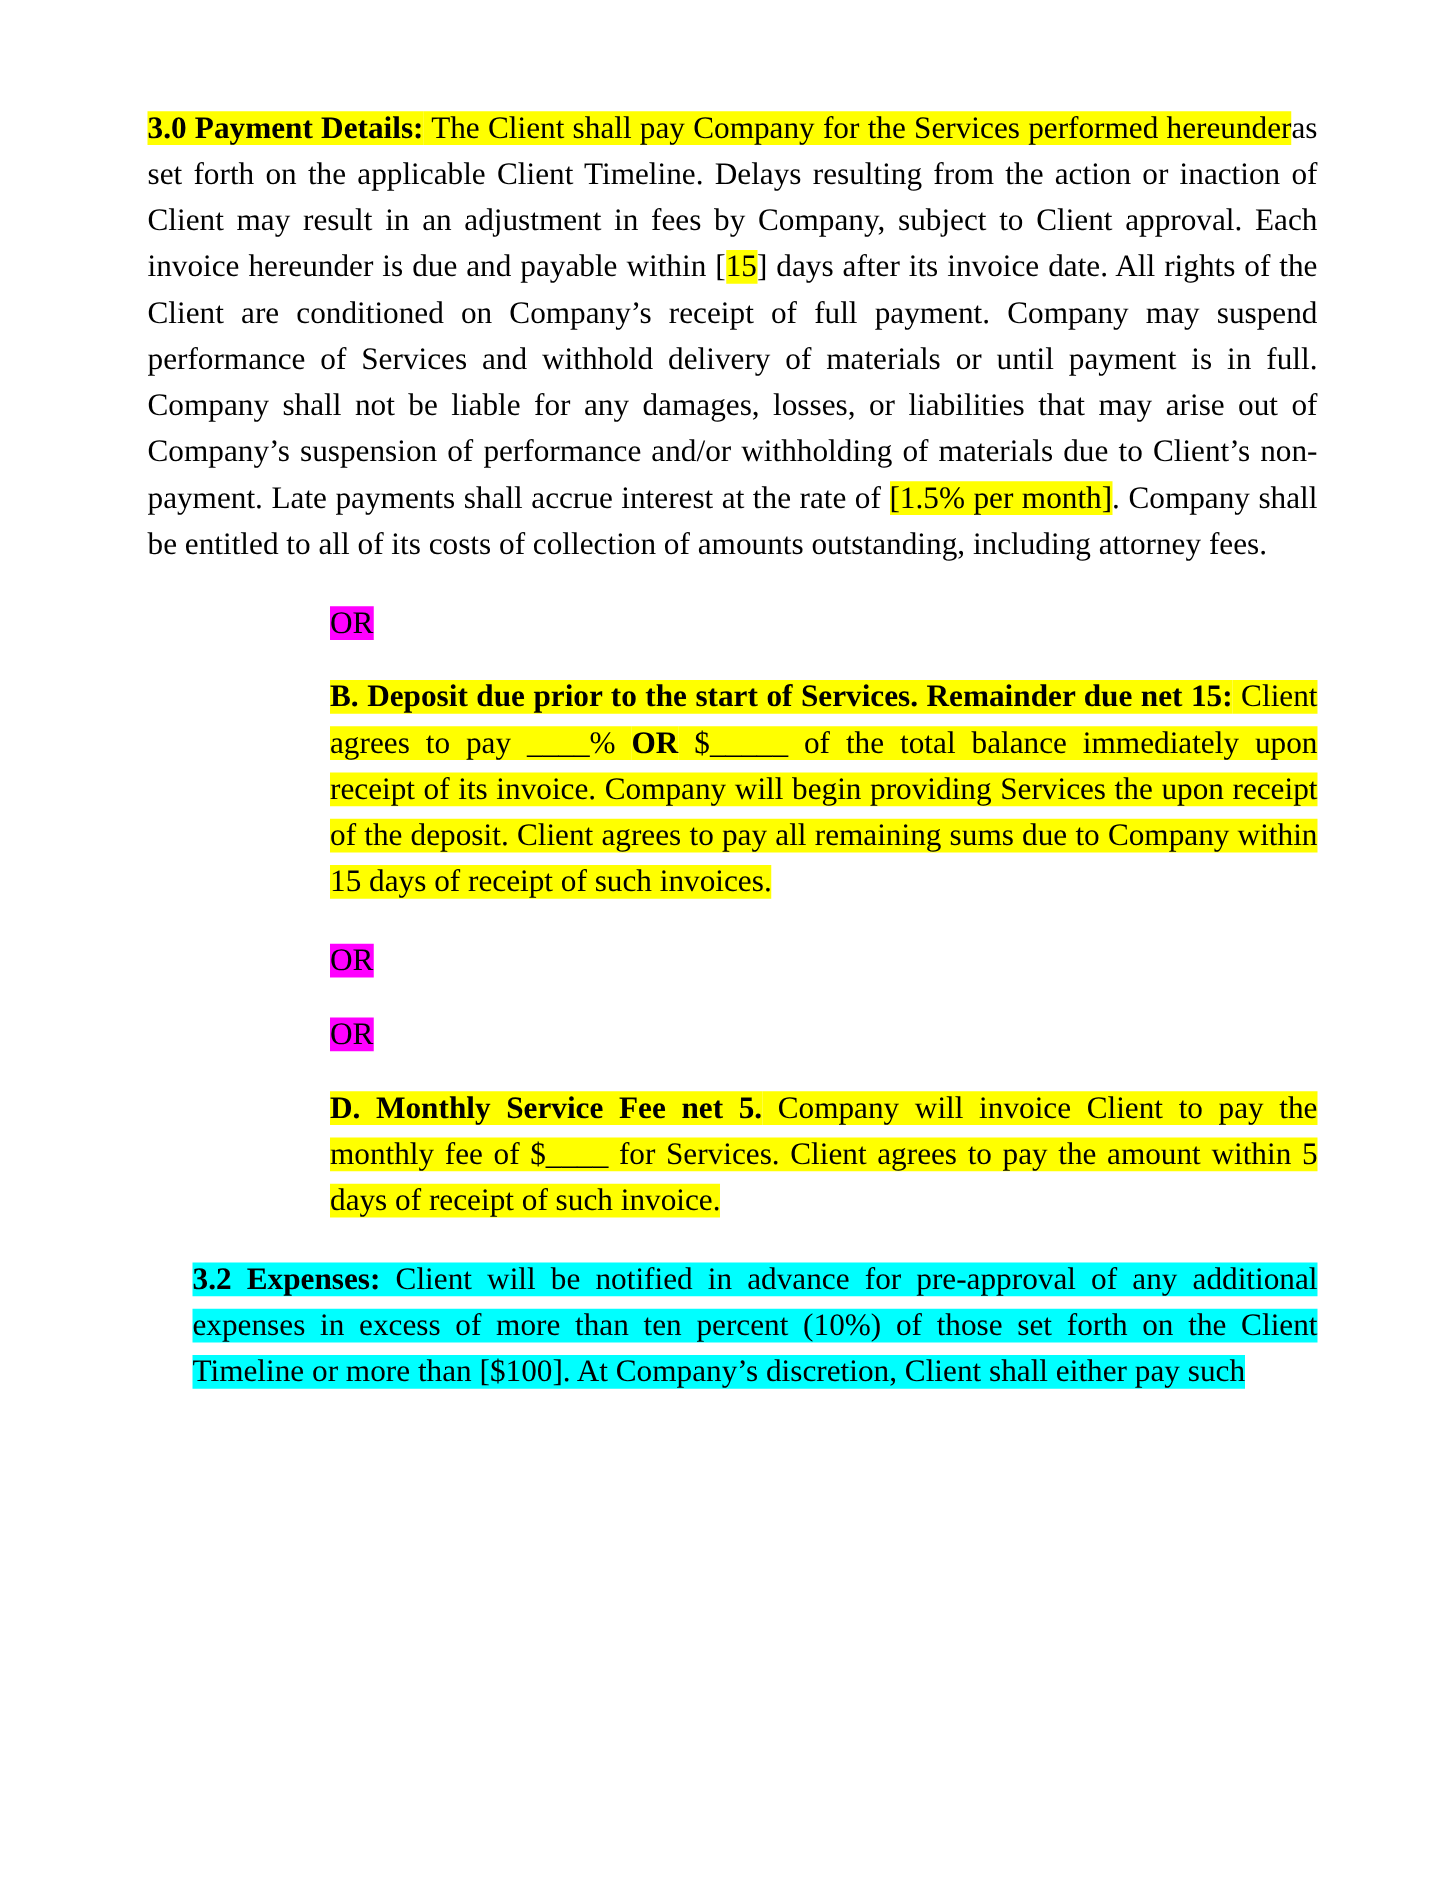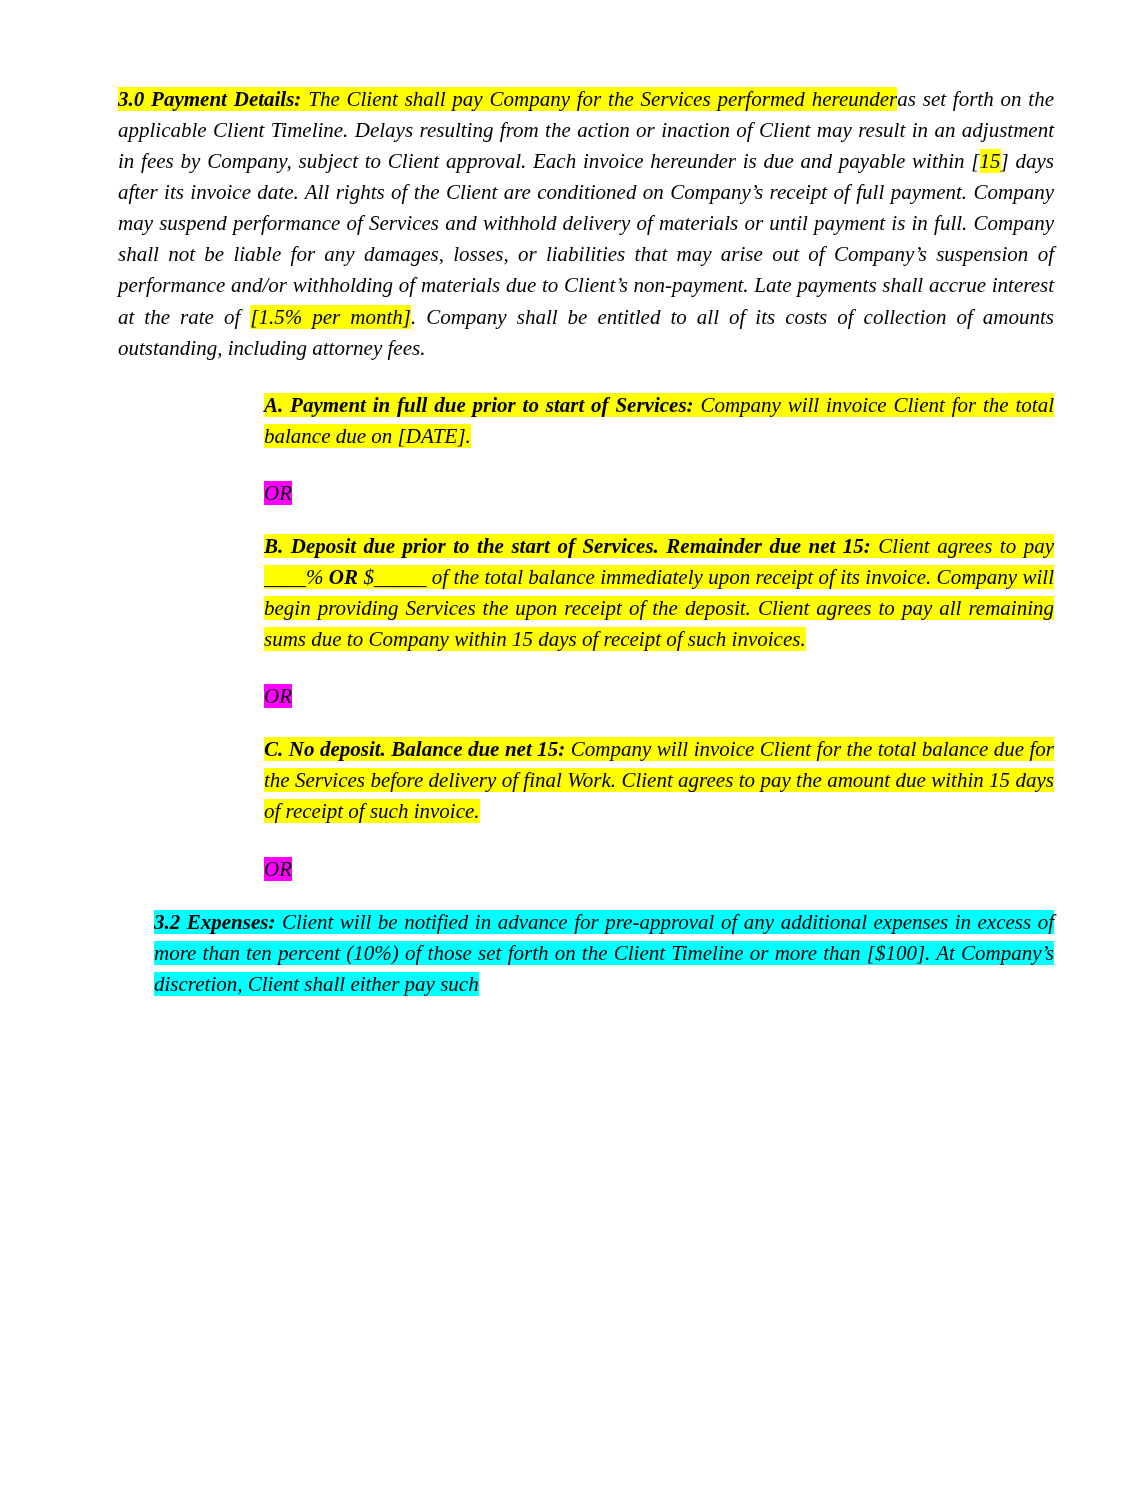--- a/index.html
+++ b/index.html
@@ -15,23 +15,22 @@
   }
   .page {
     position: relative;
     width: 1146px;
     min-height: 1510px;
     box-sizing: border-box;
     padding: 84px 92px 60px 118px;
     background: #ffffff;
   }
   .doc-body {
-    font-size: 21px;
+    font-size: 25px;
     line-height: 1.48;
-    font-style: italic;
   }
   p {
     margin: 0 0 0 0;
     text-align: justify;
   }
   .para-main {
     margin-bottom: 26px;
   }
   .indent-first {
     text-indent: 72px;
@@ -72,43 +71,40 @@
 <body>
 
 <div class="page">
   <div class="doc-body">
 
     <p class="para-main justify">
       <span class="hl-yellow bold">3.0 Payment Details:</span><span class="hl-yellow"> The Client shall pay Company for the Services performed hereunder</span><span>as set forth on the applicable Client Timeline. Delays resulting from the action or inaction of Client may result in an adjustment in fees by Company, subject to Client approval. Each invoice hereunder is due and payable within [</span><span class="hl-yellow">15</span><span>] days after its invoice date. All rights of the Client are conditioned on Company’s receipt of full payment. Company may suspend performance of Services and withhold delivery of materials or until payment is in full. Company shall not be liable for any damages, losses, or liabilities that may arise out of Company’s suspension of performance and/or withholding of materials due to Client’s non-payment. Late payments shall accrue interest at the rate of </span><span class="hl-yellow">[1.5% per month]</span><span>. Company shall be entitled to all of its costs of collection of amounts outstanding, including attorney fees.</span>
     </p>
 
 
-    <p class="block-indent justify">
-      <span class="hl-yellow bold">A.  Payment  in  full  due  prior  to  start  of  Services:</span><span class="hl-yellow"> Company  will  invoice Client for the total balance due on [DATE].</span>
-    </p>
 
     <p class="or-line">
       <span class="or-tag">OR</span>
     </p>
 
     <p class="block-indent justify">
       <span class="hl-yellow bold">B.  Deposit  due  prior  to  the  start  of  Services.  Remainder  due  net  15:</span><span class="hl-yellow"> Client agrees to pay ____% </span><span class="hl-yellow bold">OR</span><span class="hl-yellow"> $_____ of the total balance immediately upon receipt of its invoice. Company will begin providing Services the upon receipt of  the  deposit.  Client  agrees  to  pay  all  remaining  sums  due  to  Company within 15 days of receipt of such invoices.</span>
     </p>
 
     <p class="or-line">
       <span class="or-tag">OR</span>
     </p>
 
-    <p class="block-indent justify">
-      <span class="hl-yellow bold">C. No deposit. Balance due net 15:</span><span class="hl-yellow"> Company will invoice Client for the total balance  due  for  the  Services  before  delivery  of  final  Work.  Client  agrees  to pay the amount due within 15 days of receipt of such invoice.</span>
-    </p>
 
     <p class="or-line">
       <span class="or-tag">OR</span>
     </p>
 
+    <p class="block-indent justify">
+      <span class="hl-yellow bold">D.   Monthly  Service  Fee  net  5.</span><span class="hl-yellow"> Company  will  invoice  Client  to  pay  the monthly fee of $____  for Services.  Client agrees to pay the amount within 5 days of receipt of such invoice.</span>
+    </p>
 
     <p class="block-indent-32 justify tail">
       <span class="hl-cyan bold">3.2 Expenses:</span><span class="hl-cyan"> Client will be notified in advance for pre-approval of any additional expenses in excess of more than ten percent (10%) of those set forth on the Client Timeline or more than [$100].  At Company’s discretion, Client shall either pay such</span>
     </p>
 
   </div>
 </div>
 
 </body></html>

